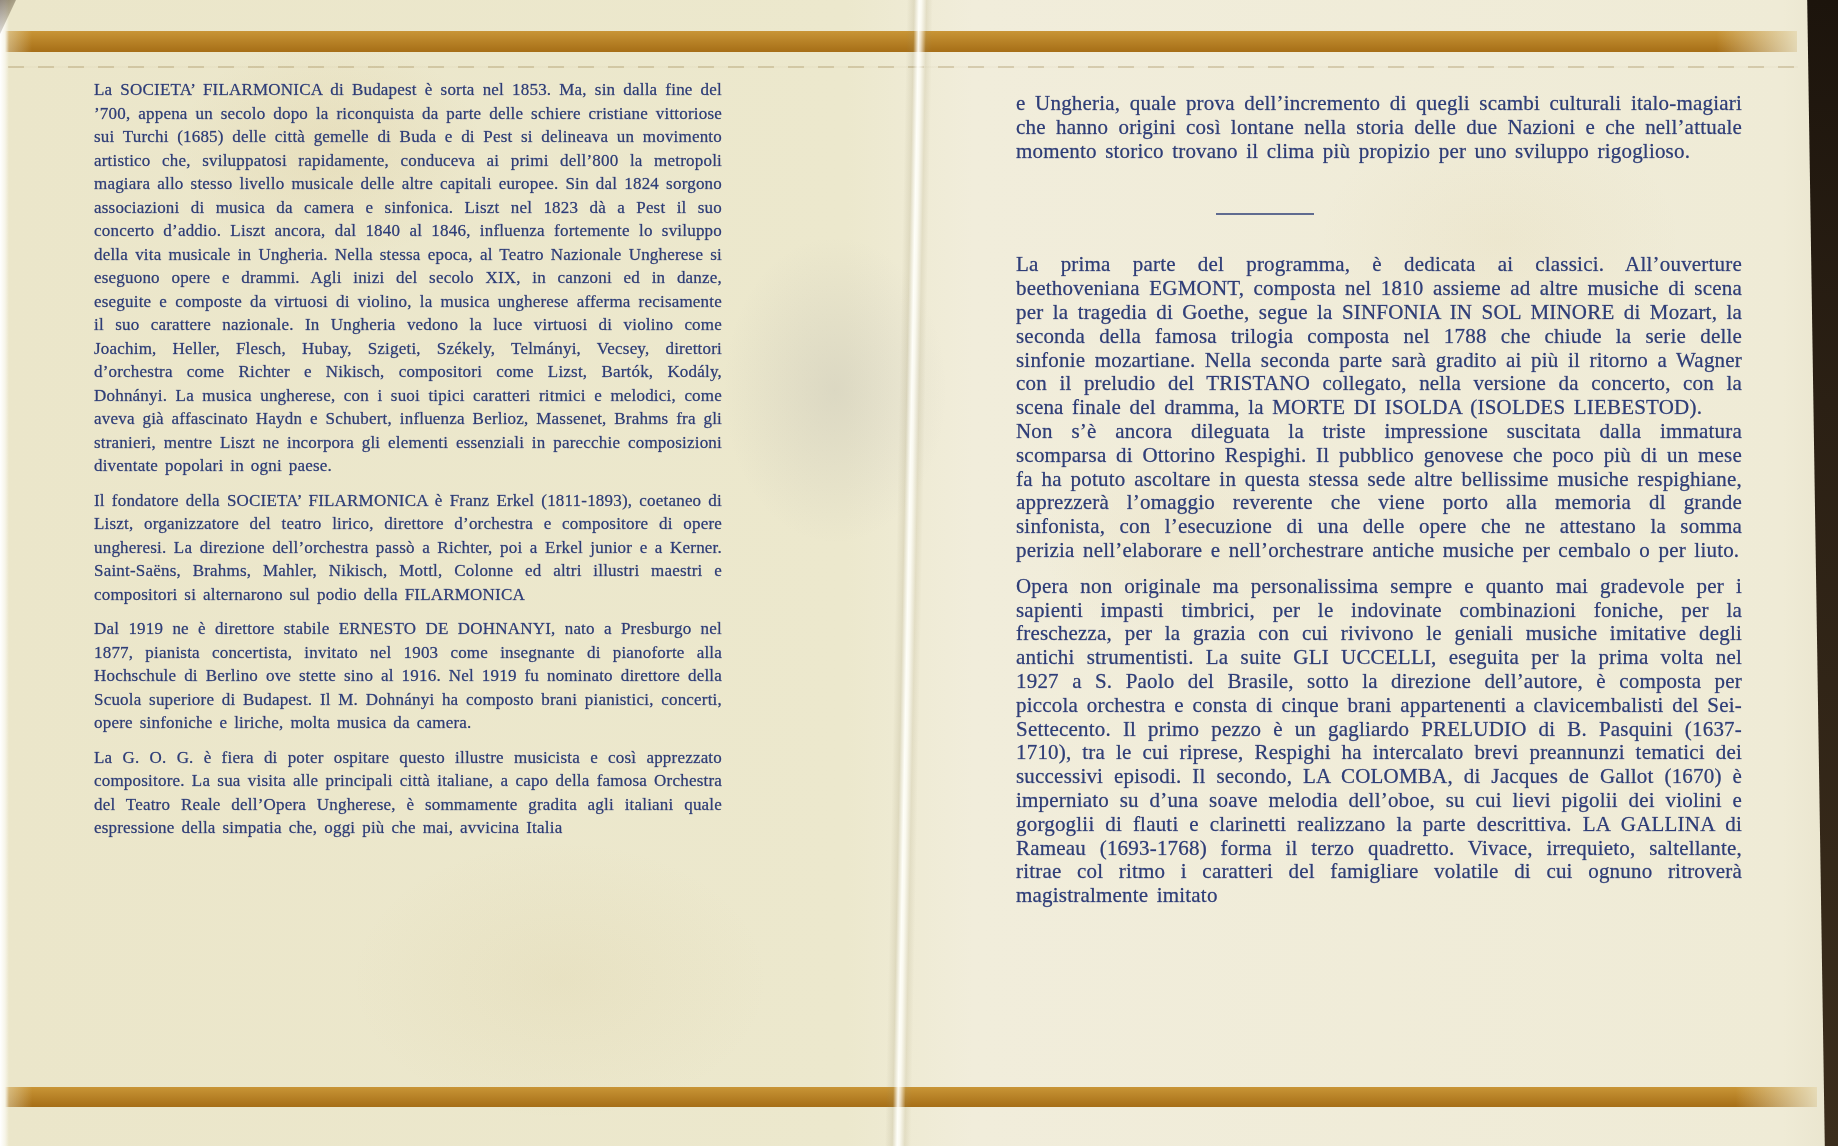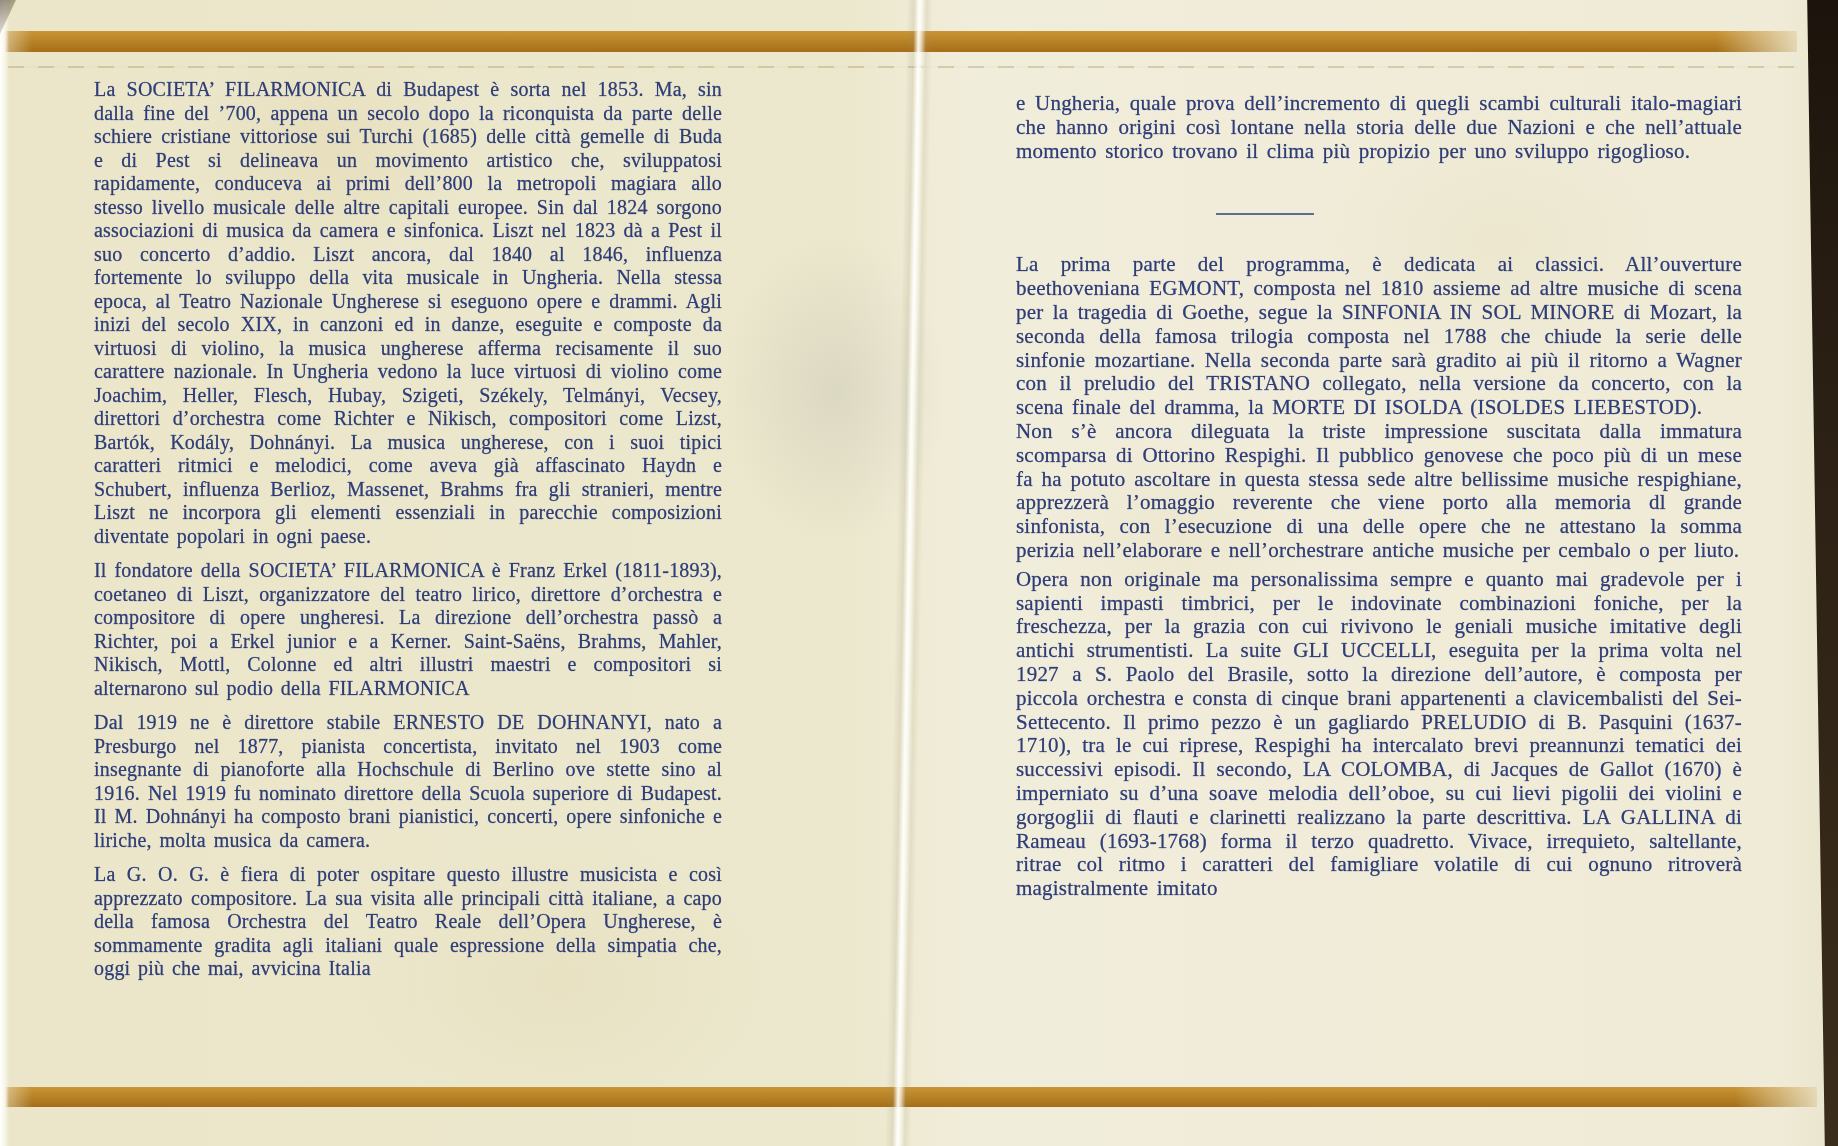--- a/index.html
+++ b/index.html
@@ -62,30 +62,30 @@
   .page p{
     margin:0;
     text-align:justify;
     letter-spacing:0.2px;
     -webkit-text-stroke:0.3px rgba(47,62,120,0.55);
     text-shadow:0 0 0.5px rgba(47,62,120,0.35);
     hyphens:none;
   }
   .page-left{
     left:94px;top:78px;width:628px;
-    font-size:20px;line-height:23.5px;word-spacing:2.5px;
+    font-size:17px;line-height:23.5px;word-spacing:2.5px;
   }
   .page-left p{margin-bottom:11px;}
   .page-right{
     left:1016px;top:92px;width:726px;
     font-size:21px;line-height:23.8px;word-spacing:3px;
   }
   .page-right p.p-continuation{margin-bottom:0;}
   .page-right p.p-classics{margin-bottom:0;}
-  .page-right p.p-respighi{margin-bottom:5px;}
+  .page-right p.p-respighi{margin-bottom:12px;}
   .divider{
     width:98px;height:0;
     border-top:2px solid rgba(70,85,130,0.85);
     margin:50px 0 38px 200px;
   }
 </style>
 </head>
 <body>
 
 <div class="scan">

